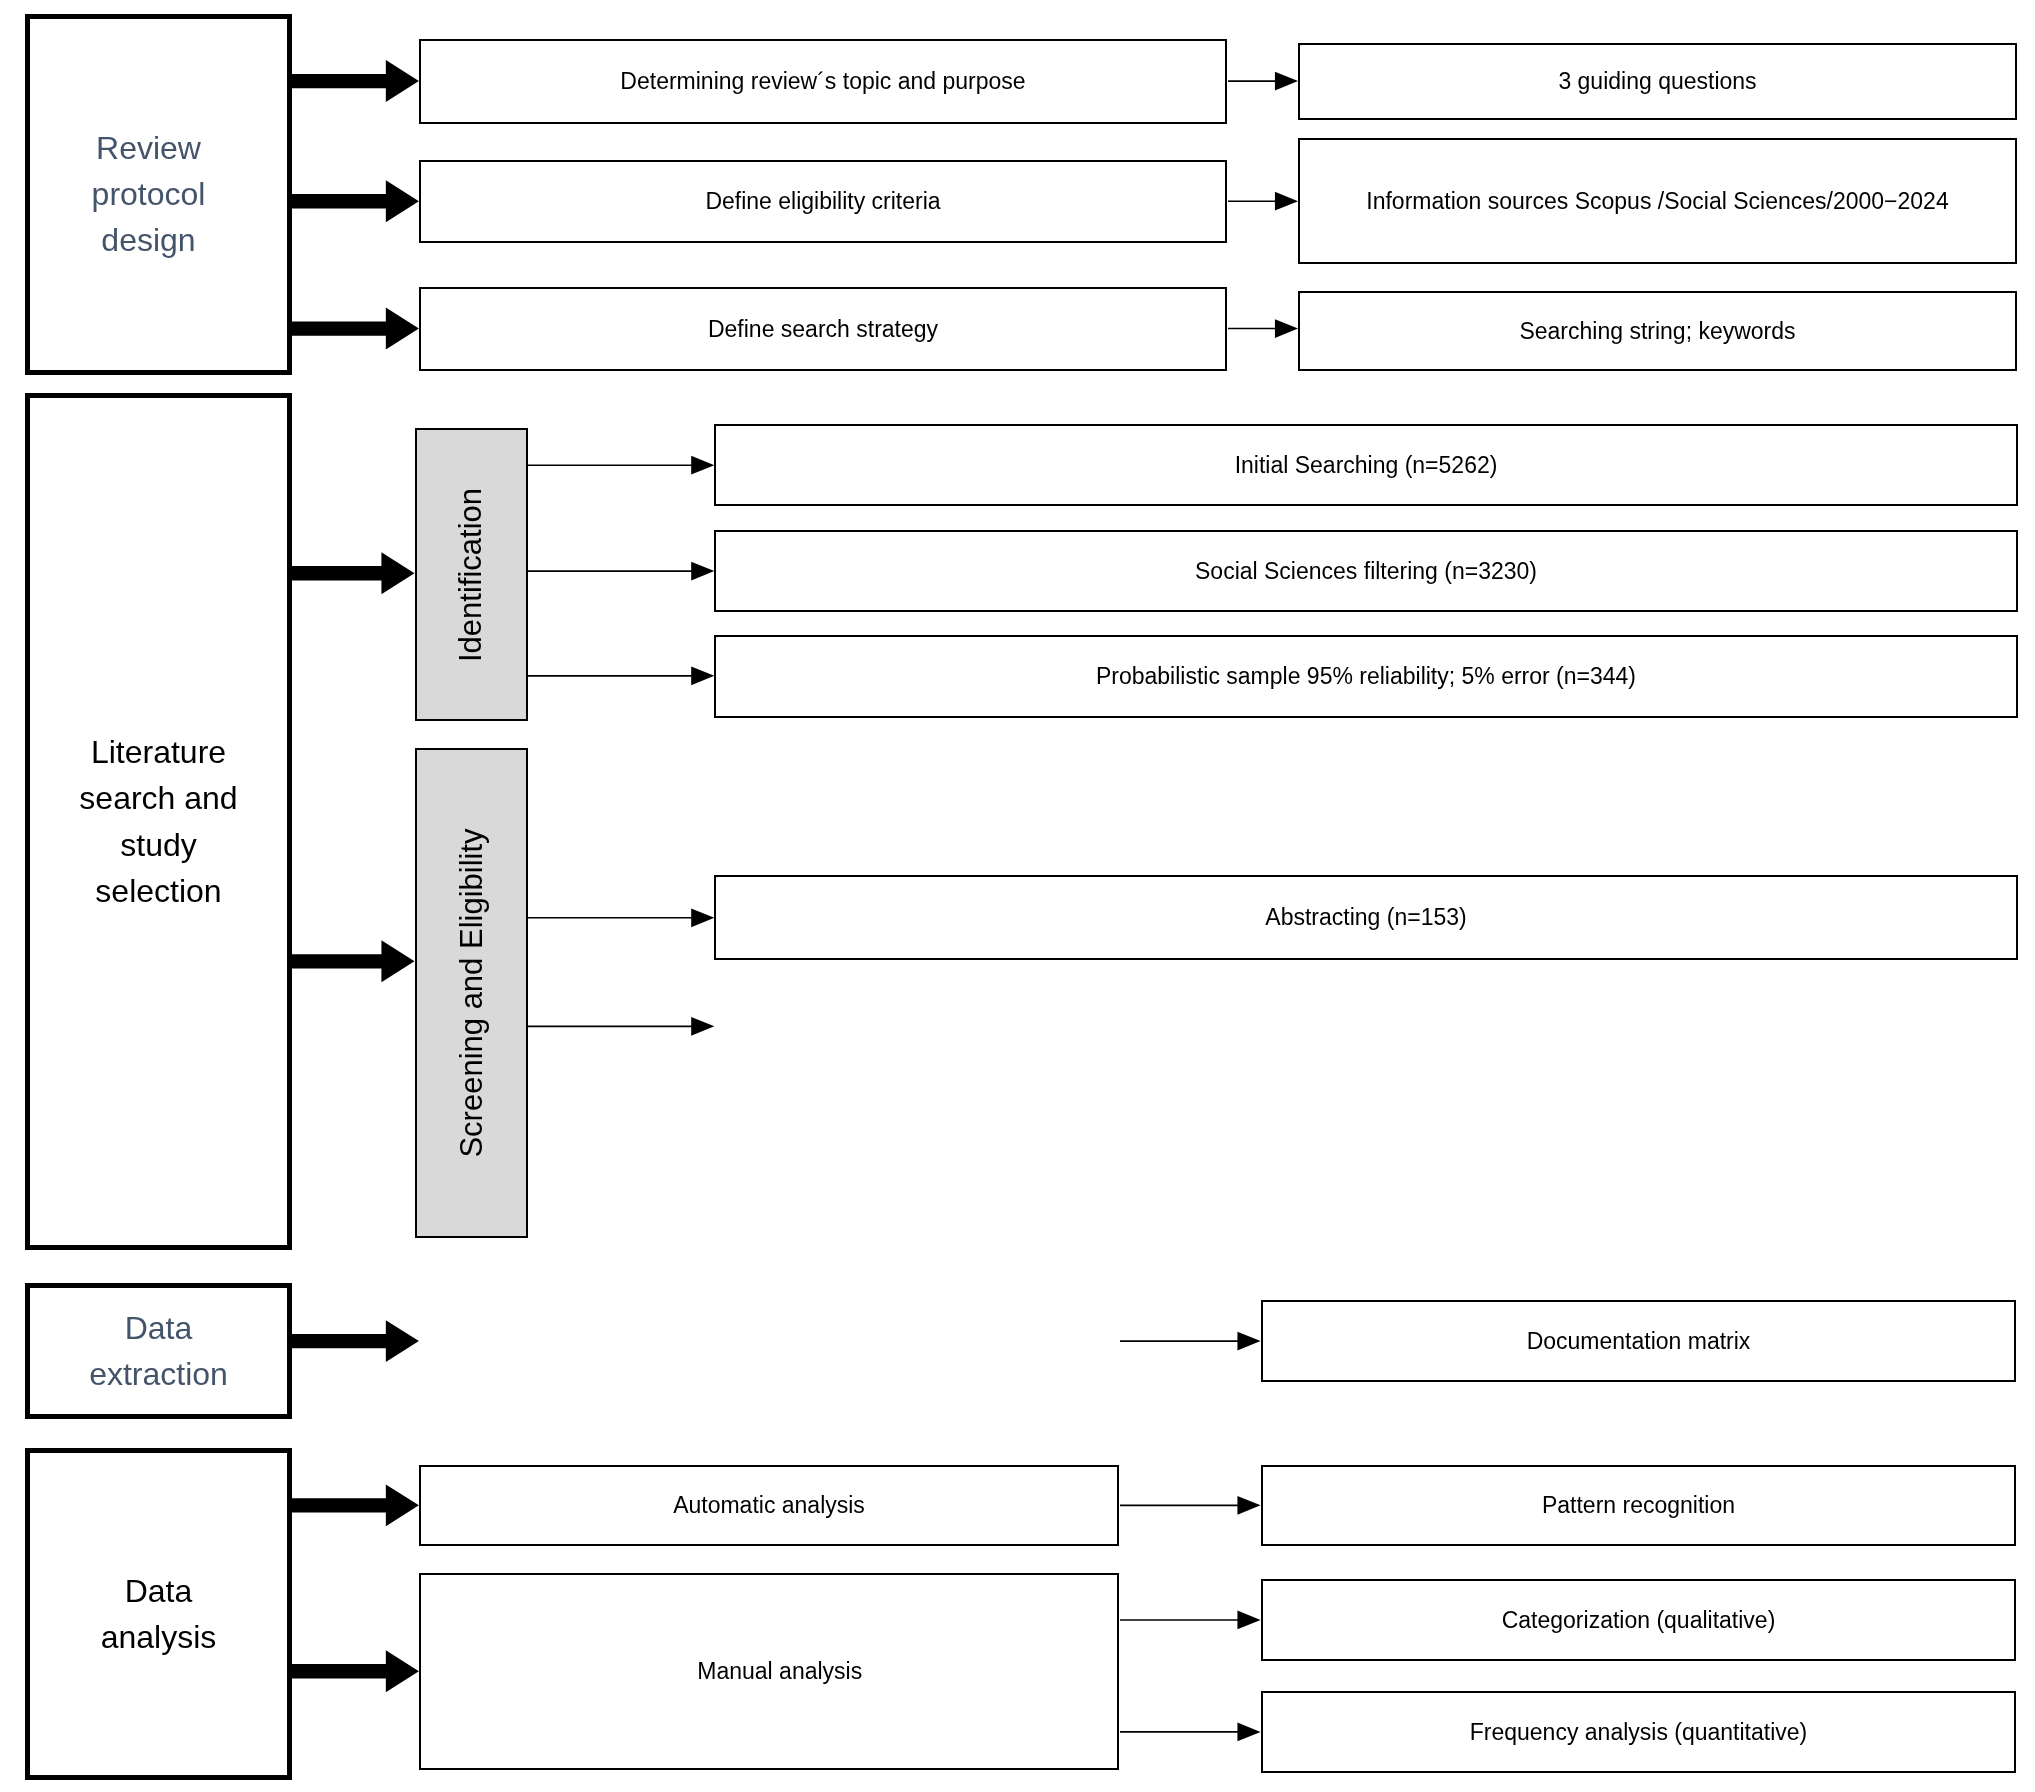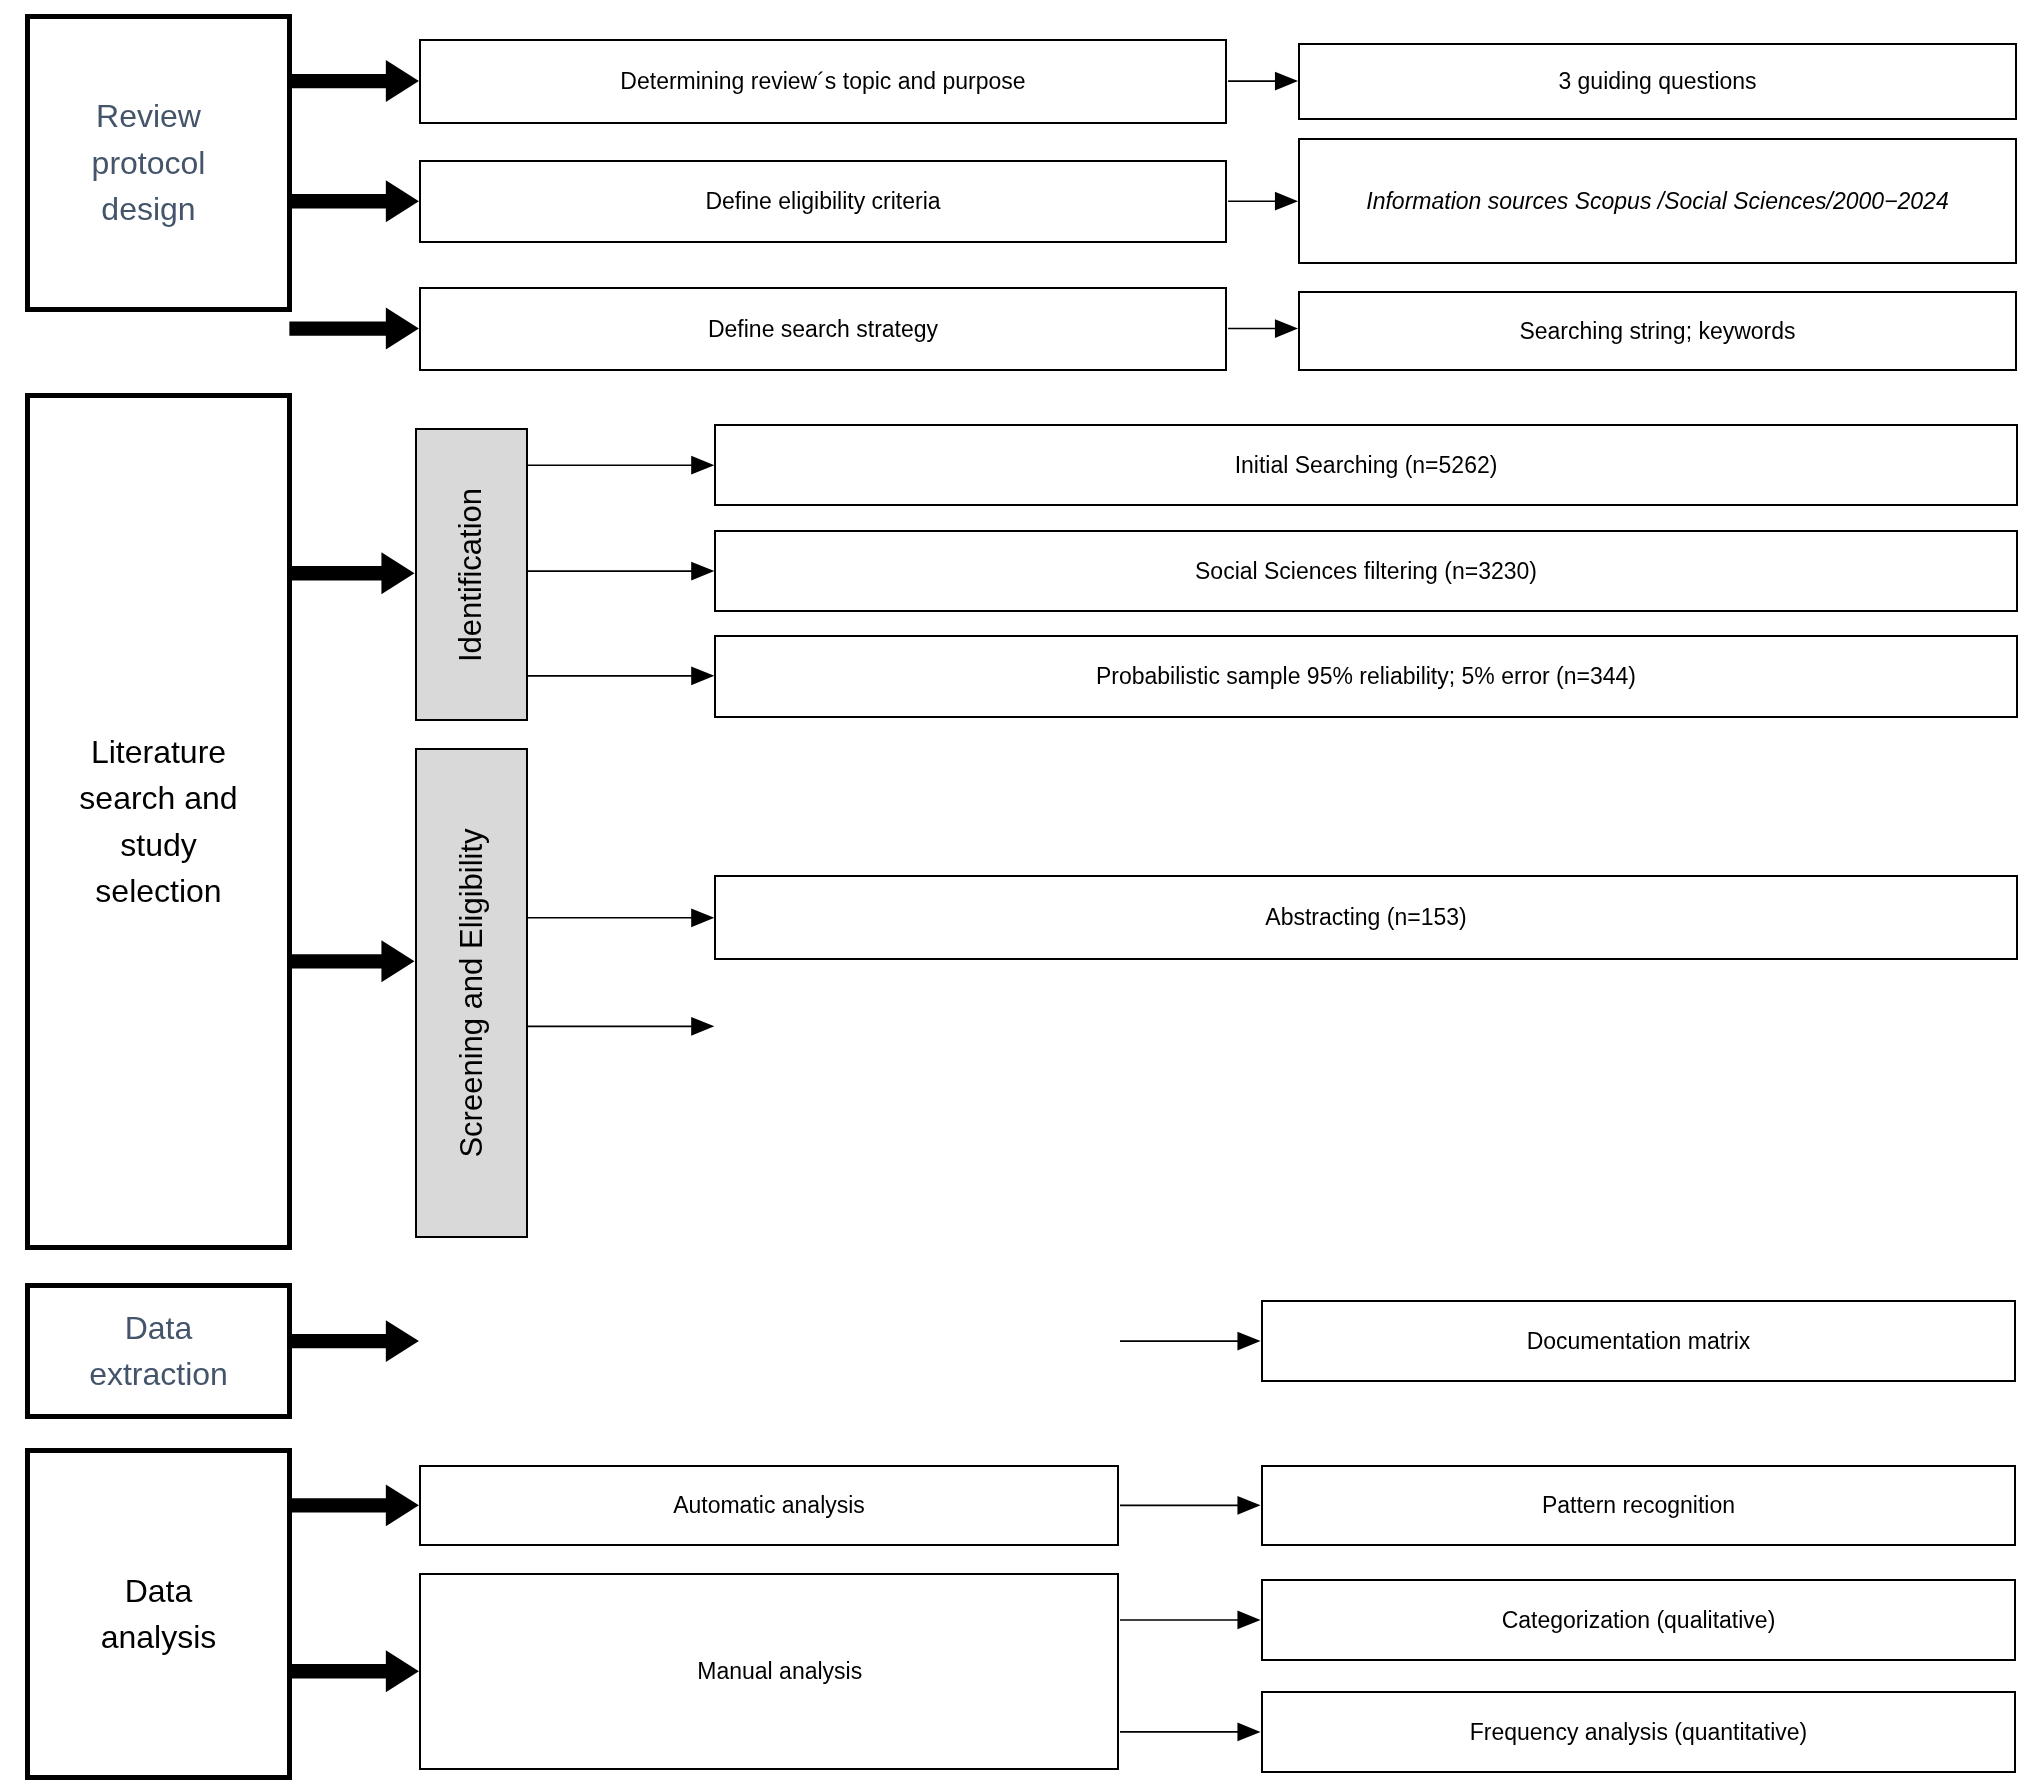--- a/index.html
+++ b/index.html
@@ -139,33 +139,33 @@
     <g>
       <line class="thin-line" x1="2032" y1="2939" x2="2249" y2="2939"></line>
       <polygon points="2245,2922 2287,2939 2245,2956"></polygon>
     </g>
     <g>
       <line class="thin-line" x1="2032" y1="3142" x2="2249" y2="3142"></line>
       <polygon points="2245,3125 2287,3142 2245,3159"></polygon>
     </g>
   </svg>
 
-  <div class="box stage accent" style="left:25px; top:13.8px; width:267px; height:298px;padding-left:19px;">Review protocol design</div>
+  <div class="box stage accent" style="left:25px; top:13.8px; width:267px; height:361px;padding-left:19px;">Review protocol design</div>
 
   <div class="box stage" style="left:25px; top:393px; width:267px; height:857px;">Literature search and study selection</div>
 
   <div class="box stage accent" style="left:25px; top:1283px; width:267px; height:136px;">Data extraction</div>
 
   <div class="box stage" style="left:25px; top:1448px; width:267px; height:332px;">Data analysis</div>
 
   <div class="box" style="left:419px; top:39px; width:808px; height:85px;">Determining review´s topic and purpose</div>
   <div class="box" style="left:1298px; top:43px; width:719px; height:77px;">3 guiding questions</div>
 
   <div class="box" style="left:419px; top:160px; width:808px; height:83px;">Define eligibility criteria</div>
-  <div class="box" style="left:1298px; top:138px; width:719px; height:126px;font-style:italic;">Information sources Scopus /Social Sciences/2000−2024</div>
+  <div class="box" style="left:1298px; top:138px; width:719px; height:126px;">Information sources Scopus /Social Sciences/2000−2024</div>
 
   <div class="box" style="left:1298px; top:291px; width:719px; height:80px;">Searching string; keywords</div>
   <div class="box" style="left:419px; top:287px; width:808px; height:84px;">Define search strategy</div>
 
   <div class="phase" style="left:415px; top:428px; width:113px; height:293px;">
     <span class="vtext">Identification</span>
   </div>
 
   <div class="box" style="left:714px; top:424px; width:1304px; height:82px;">Initial Searching (n=5262)</div>
   <div class="box" style="left:714px; top:530px; width:1304px; height:82px;">Social Sciences filtering (n=3230)</div>

